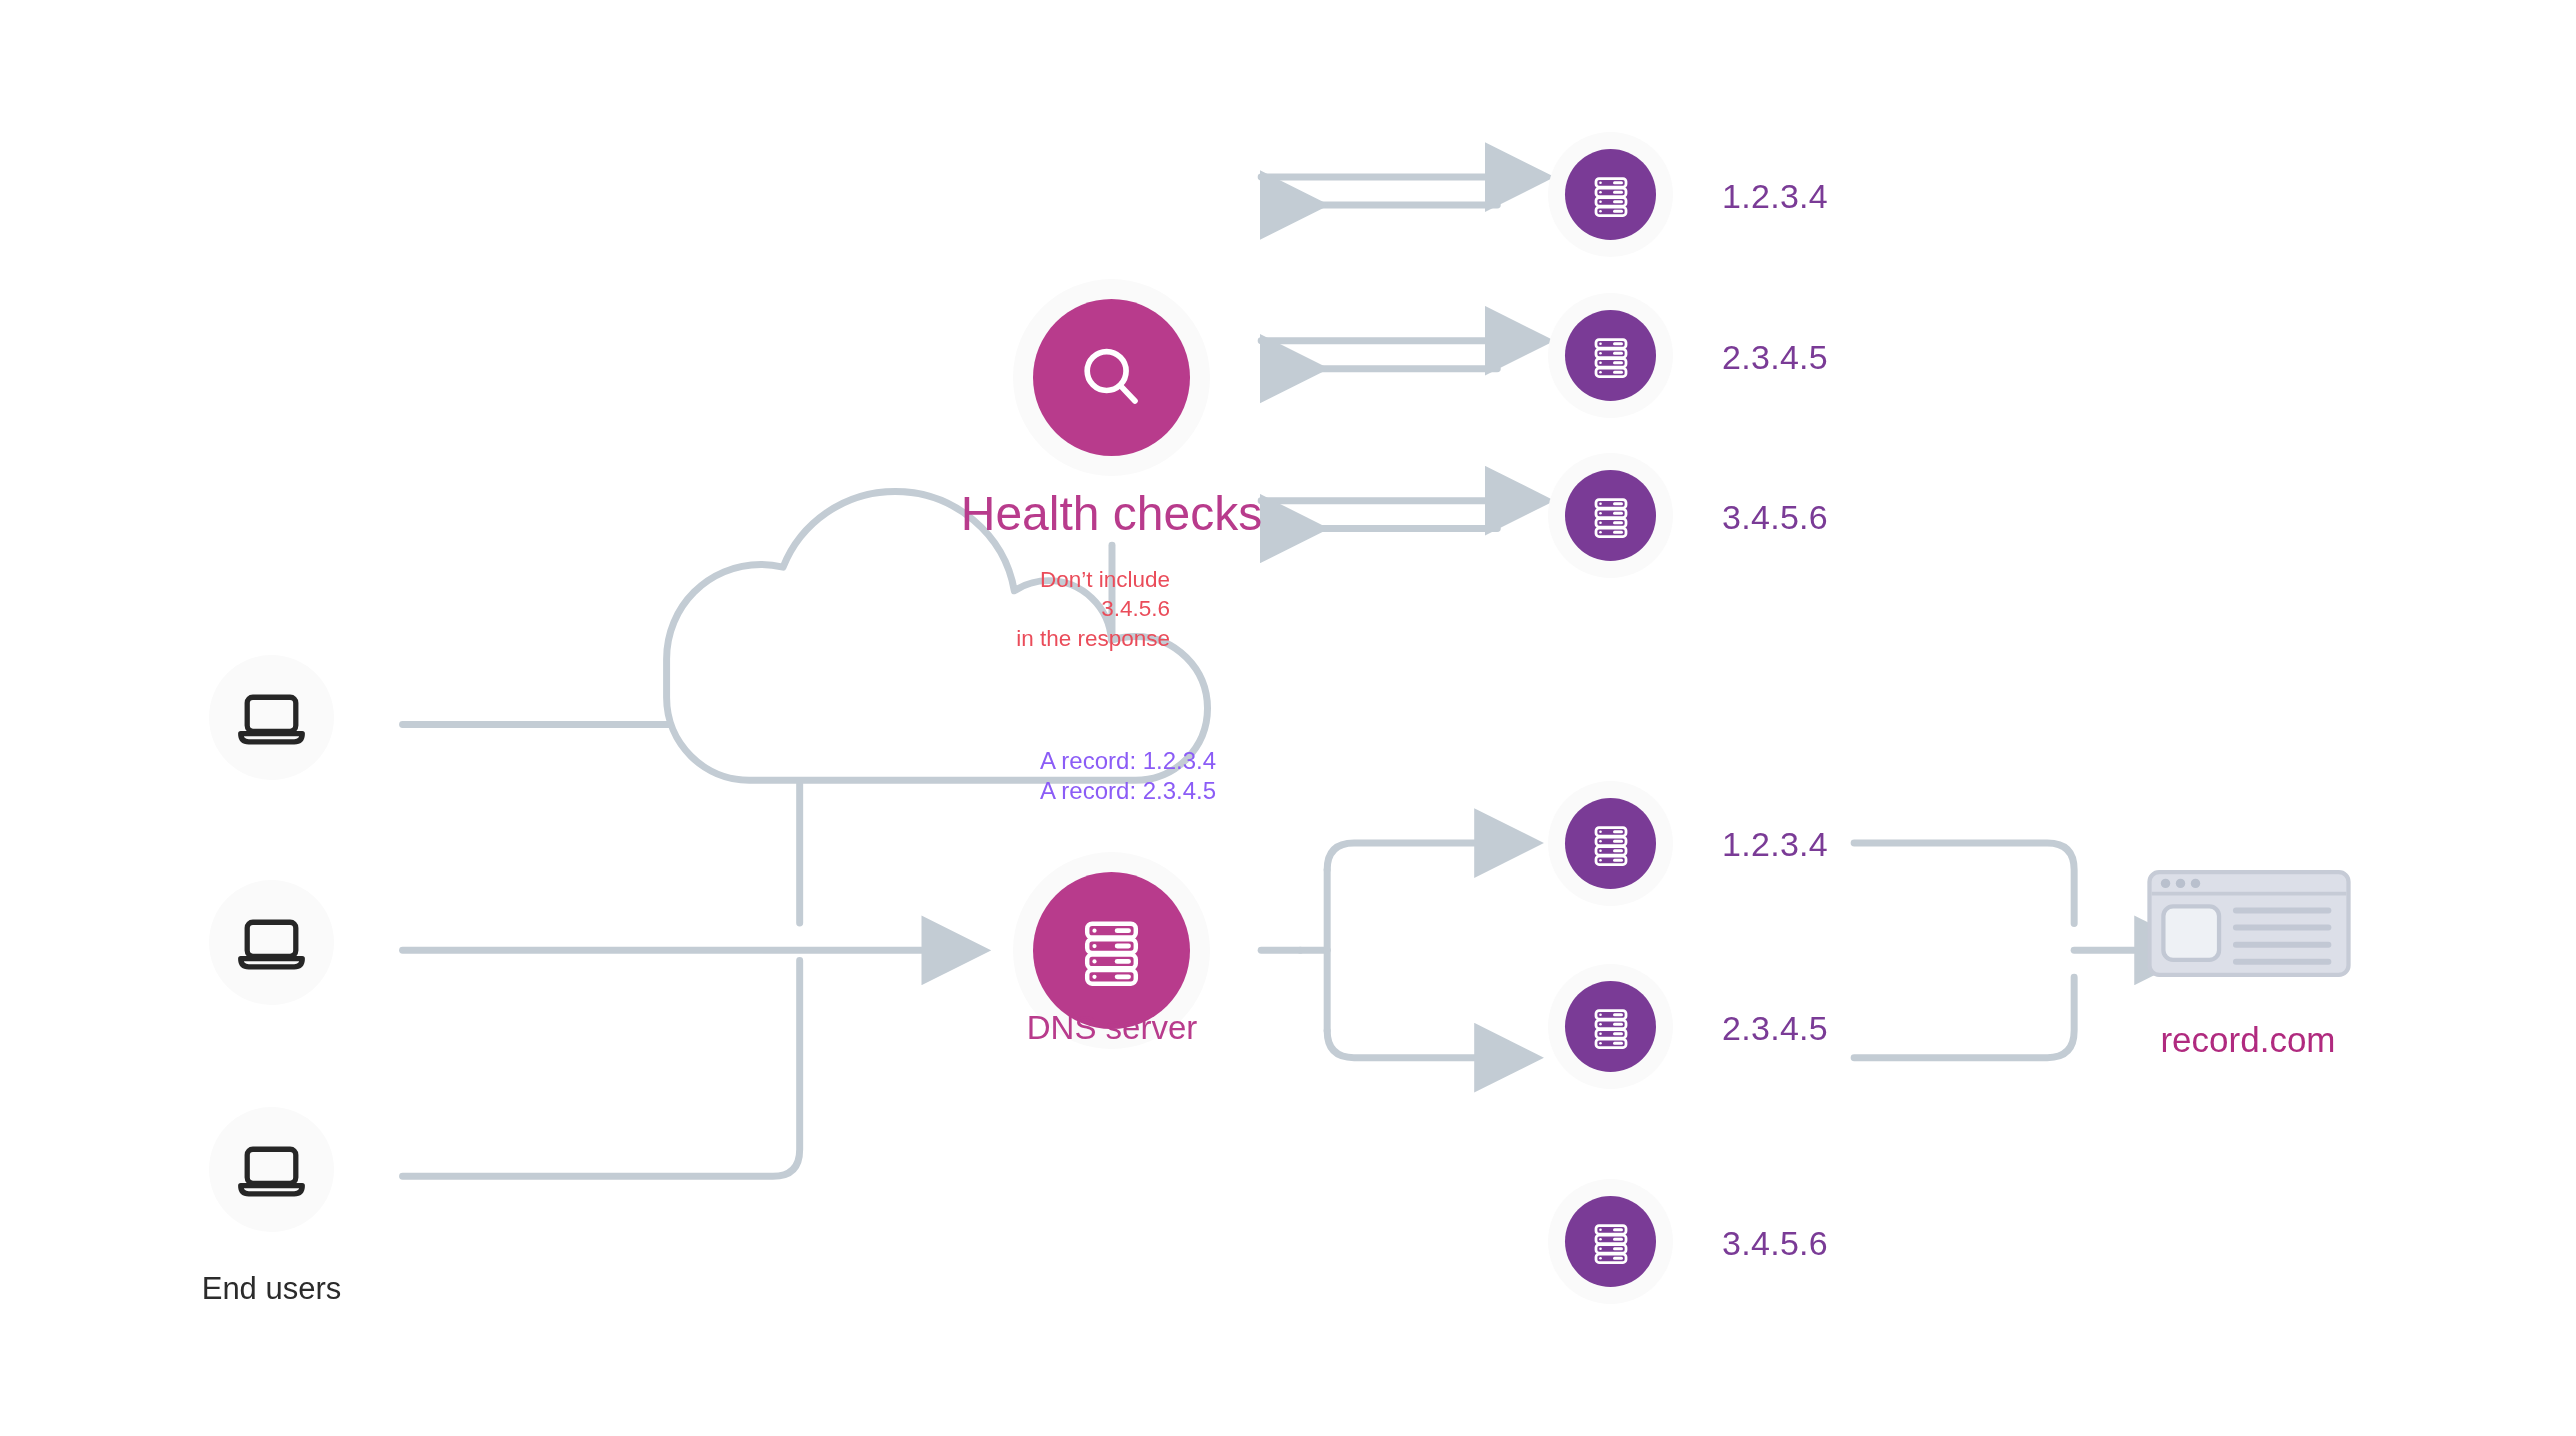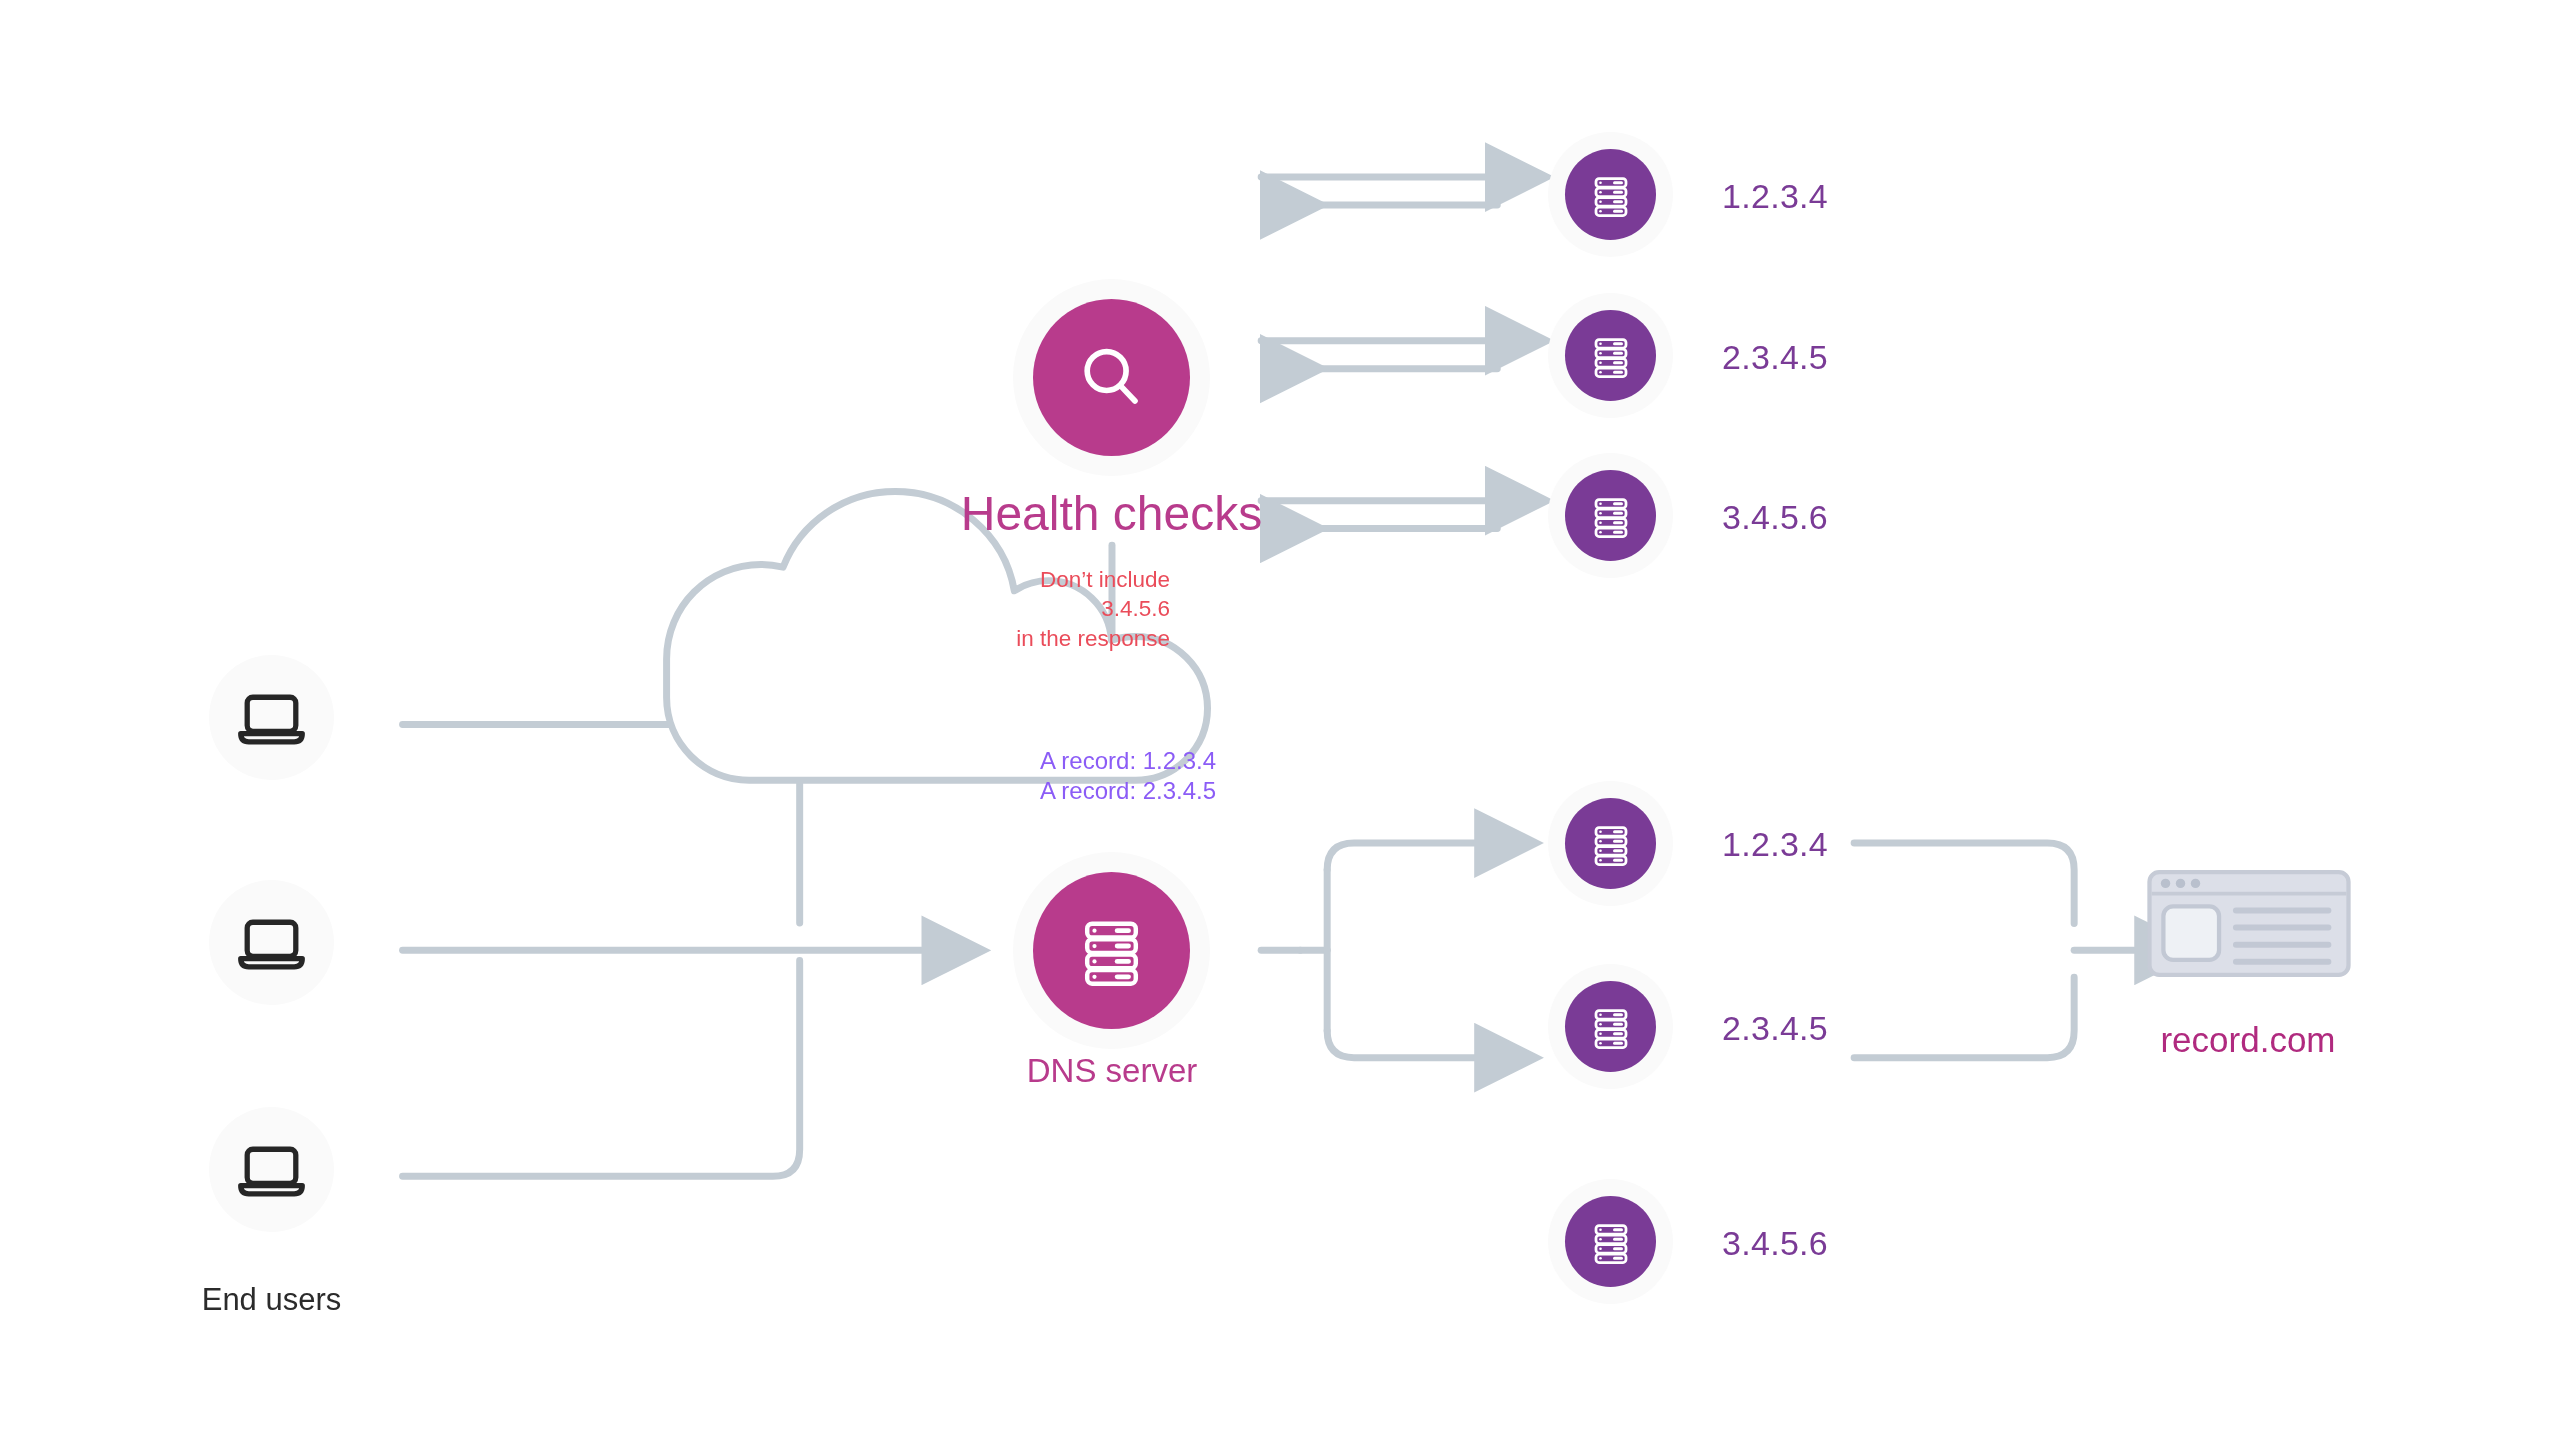--- a/index.html
+++ b/index.html
@@ -110,21 +110,21 @@
       <rect x="20" y="25" width="60" height="42" rx="7" fill="none" stroke="#262626" stroke-width="6.5"></rect>
       <path d="M12,70 L88,70 Q88,80 78,80 L22,80 Q12,80 12,70 Z" fill="none" stroke="#262626" stroke-width="6.5" stroke-linejoin="round"></path>
     </svg>
   </div>
   <div class="node halo" style="left:209px;top:1107px;width:125px;height:125px;">
     <svg width="81" height="81" viewBox="0 0 100 100">
       <rect x="20" y="25" width="60" height="42" rx="7" fill="none" stroke="#262626" stroke-width="6.5"></rect>
       <path d="M12,70 L88,70 Q88,80 78,80 L22,80 Q12,80 12,70 Z" fill="none" stroke="#262626" stroke-width="6.5" stroke-linejoin="round"></path>
     </svg>
   </div>
-  <div class="node-label users-label" style="left:164px;top:1271px;width:215px;margin-top:11px;">End users</div>
+  <div class="node-label users-label" style="left:164px;top:1271px;width:215px;">End users</div>
 
   <div class="node halo" style="left:1013px;top:279px;width:197px;height:197px;">
     <div class="disc" style="width:157px;height:157px;background:#b83b8c;">
       <svg width="81" height="81" viewBox="0 0 100 100">
         <circle cx="44" cy="42" r="24" fill="none" stroke="#ffffff" stroke-width="7"></circle>
         <line x1="61" y1="60" x2="79" y2="79" stroke="#ffffff" stroke-width="7" stroke-linecap="round"></line>
       </svg>
     </div>
   </div>
   <div class="node-label hc-label" style="left:897px;top:486px;width:429px;">Health checks</div>
@@ -221,21 +221,21 @@
           <circle cx="29" cy="63.5" r="2.6"></circle>
             <circle cx="29" cy="82.5" r="2.6"></circle>
           <rect x="54" y="22.5" width="20" height="6" rx="3"></rect>
           <rect x="54" y="41.5" width="20" height="6" rx="3"></rect>
           <rect x="54" y="60.5" width="20" height="6" rx="3"></rect>
           <rect x="54" y="79.5" width="20" height="6" rx="3"></rect>
         </g>
       </svg>
     </div>
   </div>
-  <div class="node-label dns-label" style="left:951px;top:1052px;width:322px;">DNS server</div>
+  <div class="node-label dns-label" style="left:951px;top:1009px;width:322px;">DNS server</div>
 
   <div class="node halo" style="left:1548px;top:781px;width:125px;height:125px;">
     <div class="disc" style="width:91px;height:91px;background:#7a3b96;">
       <svg width="50" height="50" viewBox="0 0 100 100">
         <g fill="none" stroke="#ffffff" stroke-width="5.5">
           <rect x="20" y="17" width="60" height="17" rx="6"></rect>
           <rect x="20" y="36" width="60" height="17" rx="6"></rect>
           <rect x="20" y="55" width="60" height="17" rx="6"></rect>
           <rect x="20" y="74" width="60" height="17" rx="6"></rect>
         </g>

